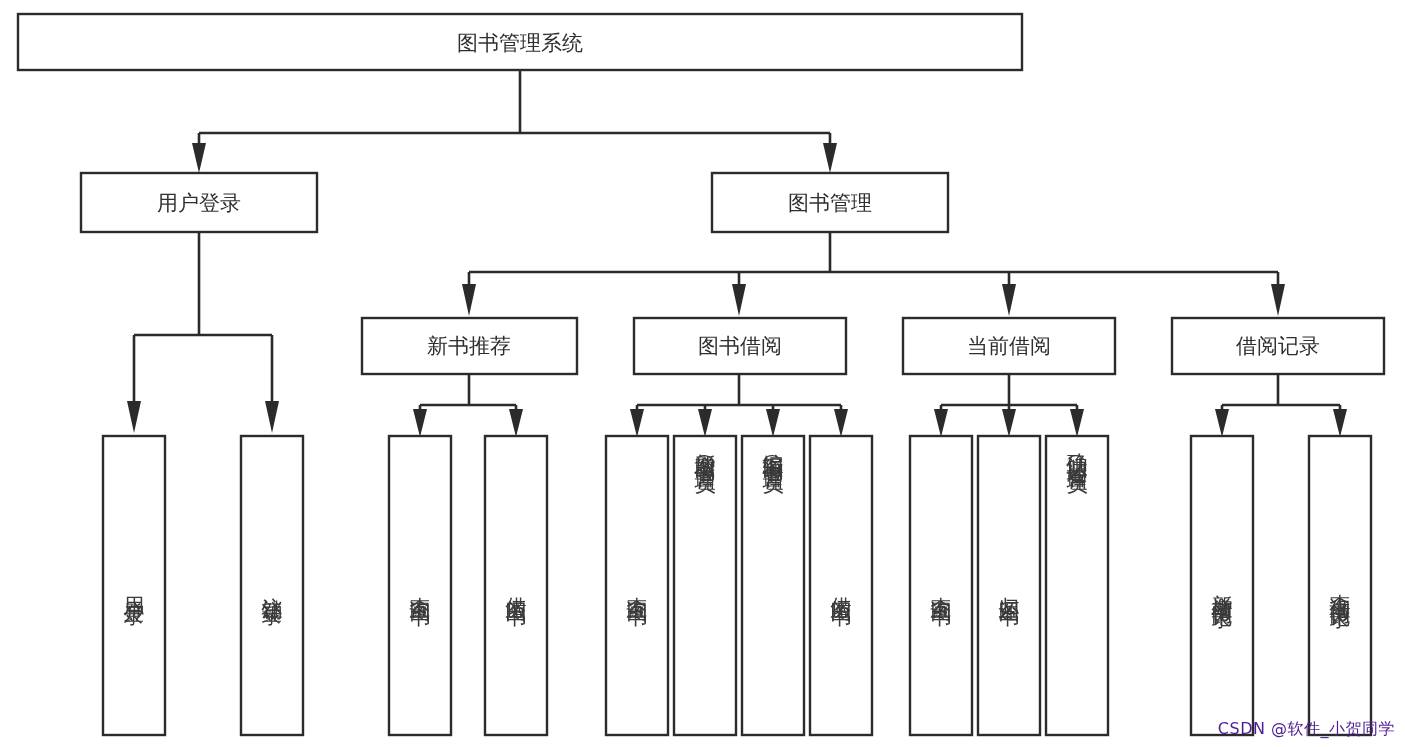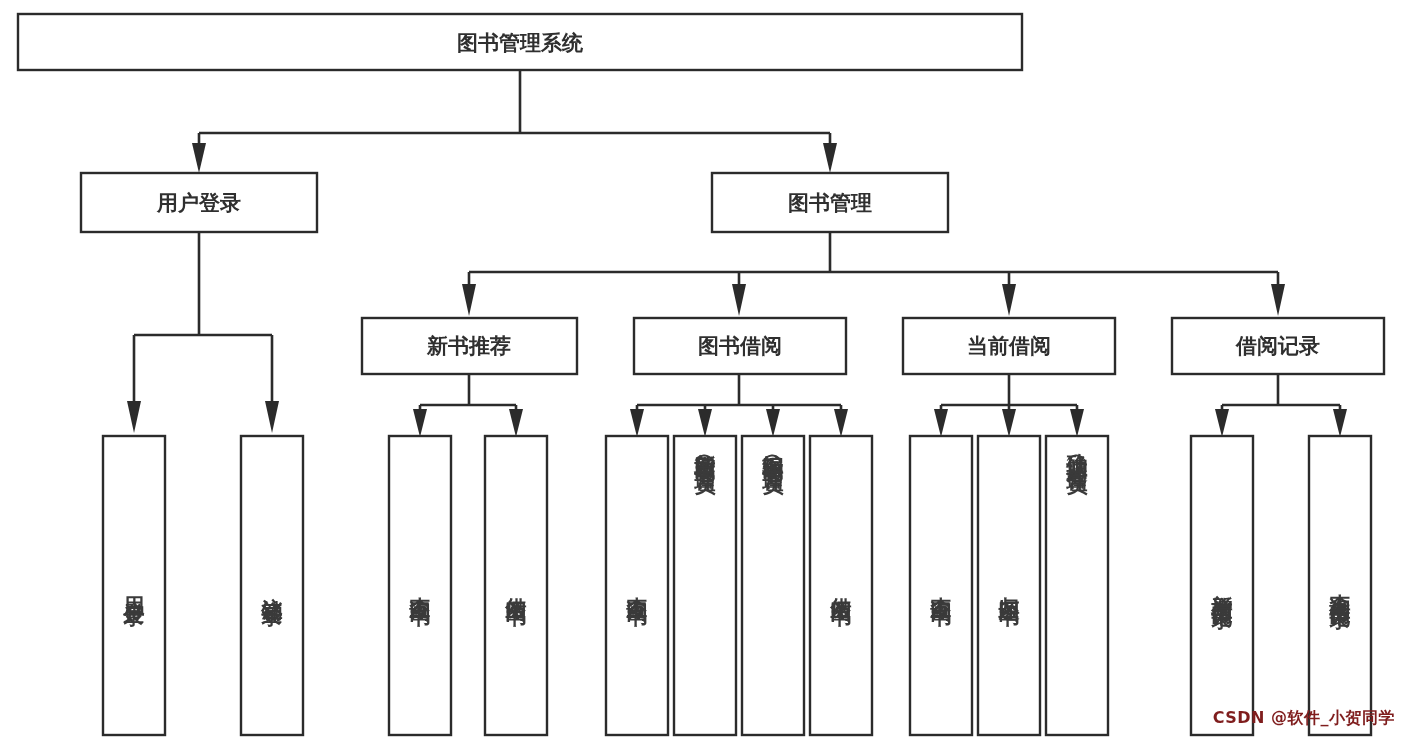--- a/index.html
+++ b/index.html
@@ -12,21 +12,20 @@
     width: 1405px;
     height: 747px;
     font-family: "DejaVu Sans", "Liberation Sans", sans-serif;
     overflow: hidden;
   }
   #diagram-root {
     position: relative;
     width: 1405px;
     height: 747px;
     background: #ffffff;
-    font-weight: bold;
   }
   svg#tree-svg {
     position: absolute;
     top: 0;
     left: 0;
     width: 1405px;
     height: 747px;
     display: block;
   }
   .node-box {
@@ -64,24 +63,24 @@
     font-family: "DejaVu Sans", "Liberation Sans", sans-serif;
     font-size: 21px;
     color: #3a3a3a;
     letter-spacing: 3px;
     white-space: nowrap;
     text-align: center;
   }
   #watermark {
     position: absolute;
     right: 10px;
-    bottom: 18px;
+    bottom: 7px;
     font-family: "DejaVu Sans", "Liberation Sans", sans-serif;
     font-size: 16px;
-    color: #7f1d1d;
+    color: #4c1d95;
     letter-spacing: 0.5px;
     user-select: none;
     pointer-events: none;
   }
 </style>
 </head>
 <body>
 
 <div id="diagram-root">
 

